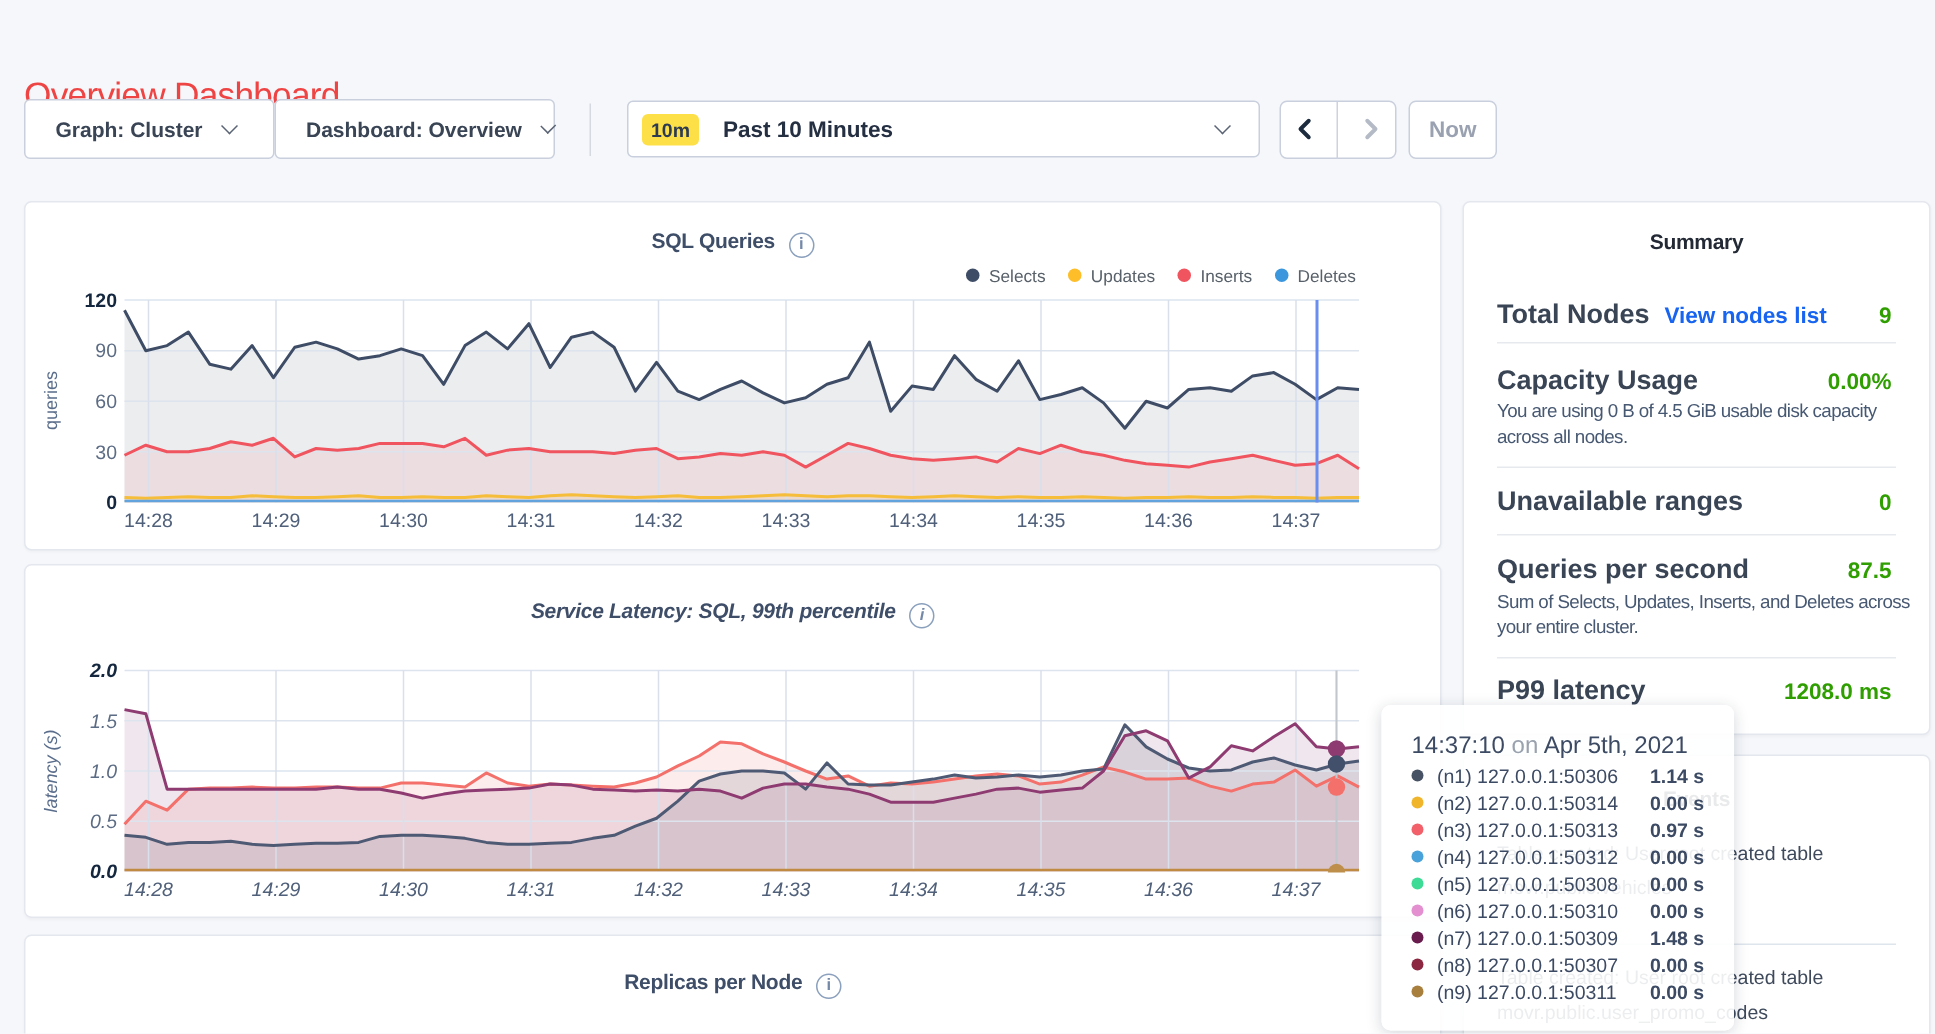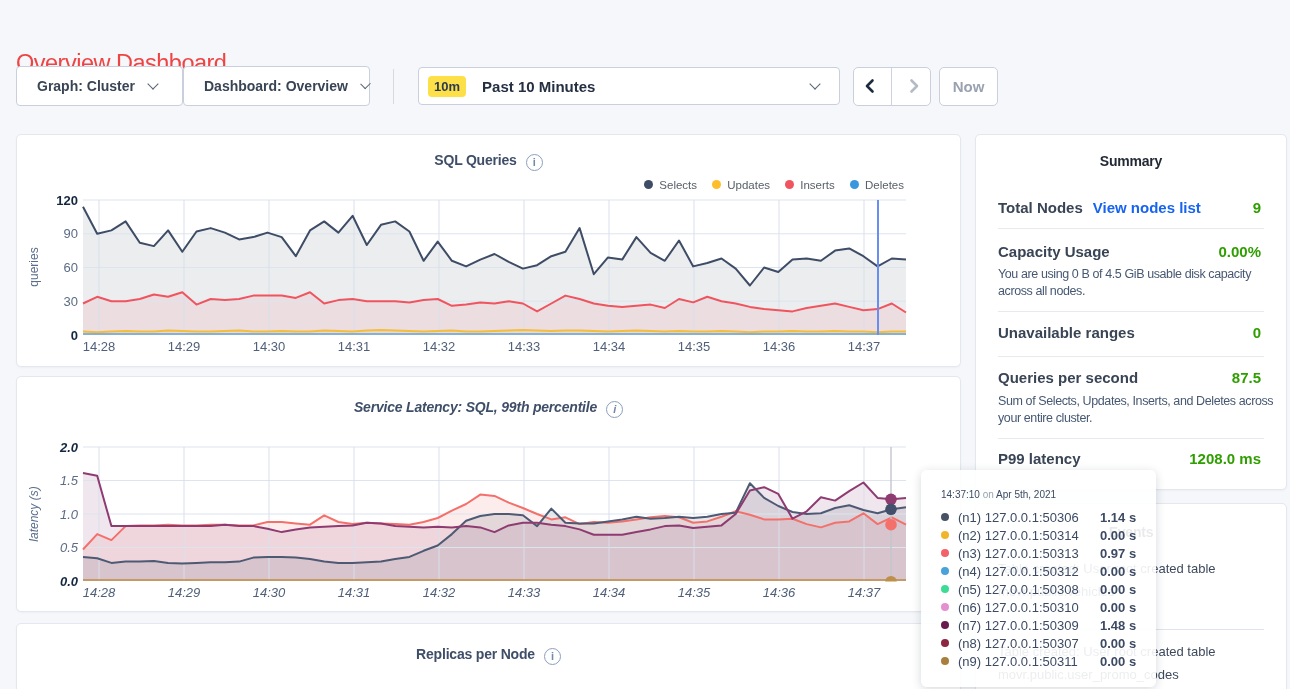--- a/index.html
+++ b/index.html
@@ -12,29 +12,29 @@
 .divider-v { position:absolute; left:393px; top:69px; height:35px; width:1px; background:#d5d9e0; }
 .panel { position:absolute; background:#fff; border:1px solid #e4e7ee; border-radius:5px; box-shadow:0 1px 2px rgba(40,50,70,0.04); }
 .ptitle { position:absolute; width:100%; text-align:center; font-size:14px; letter-spacing:-0.2px; font-weight:bold; color:#3f4e68; }
 .info { display:inline-block; width:17px; height:17px; border:1.2px solid #8ba0bd; border-radius:50%;
   font-size:11px; line-height:15px; text-align:center; color:#7488a8; font-weight:bold; vertical-align:-1px; margin-left:9px; }
 .legend { position:absolute; right:56px; top:44px; font-size:11.5px; color:#586069; }
 .li { margin-left:12px; }
 .li:first-child { margin-left:0; }
 .dot { display:inline-block; width:9px; height:9px; border-radius:50%; margin-right:6px; }
 .srow { position:absolute; left:22px; right:25px; display:flex; align-items:baseline; }
-.srow .k { font-weight:bold; font-size:15px; color:#394455; }
+.srow .k { font-weight:bold; font-size:18px; color:#394455; }
 .srow .lnk { font-weight:bold; font-size:15px; color:#1664f0; margin-left:10px; }
 .srow .v { margin-left:auto; font-weight:bold; font-size:15px; color:#2f9e00; }
 .ssub { position:absolute; left:22px; right:12px; font-size:12.5px; letter-spacing:-0.4px; color:#475872; line-height:17px; }
 .sdiv { position:absolute; left:22px; right:22px; height:1px; background:#e6e9ee; }
 .erow { position:absolute; left:22px; right:18px; font-size:13px; color:#3e4a5c; line-height:23px; }
 .tooltip { position:absolute; left:921px; top:470px; width:235px; height:217px;
   background:rgba(255,255,255,0.9); border-radius:6px; box-shadow:0 2px 10px rgba(30,40,60,0.18); z-index:10; }
-.thead { position:absolute; left:20px; top:19px; font-size:10px; color:#3c4a63; }
+.thead { position:absolute; left:20px; top:19px; font-size:16px; color:#3c4a63; }
 .thead .on { color:#9aa2ae; }
 .trows { position:absolute; left:20px; top:38px; right:8px; }
 .trow { height:18px; display:flex; align-items:center; font-size:13px; color:#3c4a63; }
 .tdot { width:8px; height:8px; border-radius:50%; margin-right:9px; flex:none; }
 .tlab { width:122px; }
 .tval { font-weight:bold; margin-left:20px; }
 </style></head>
 <body>
 <h1>Overview Dashboard</h1>
 

